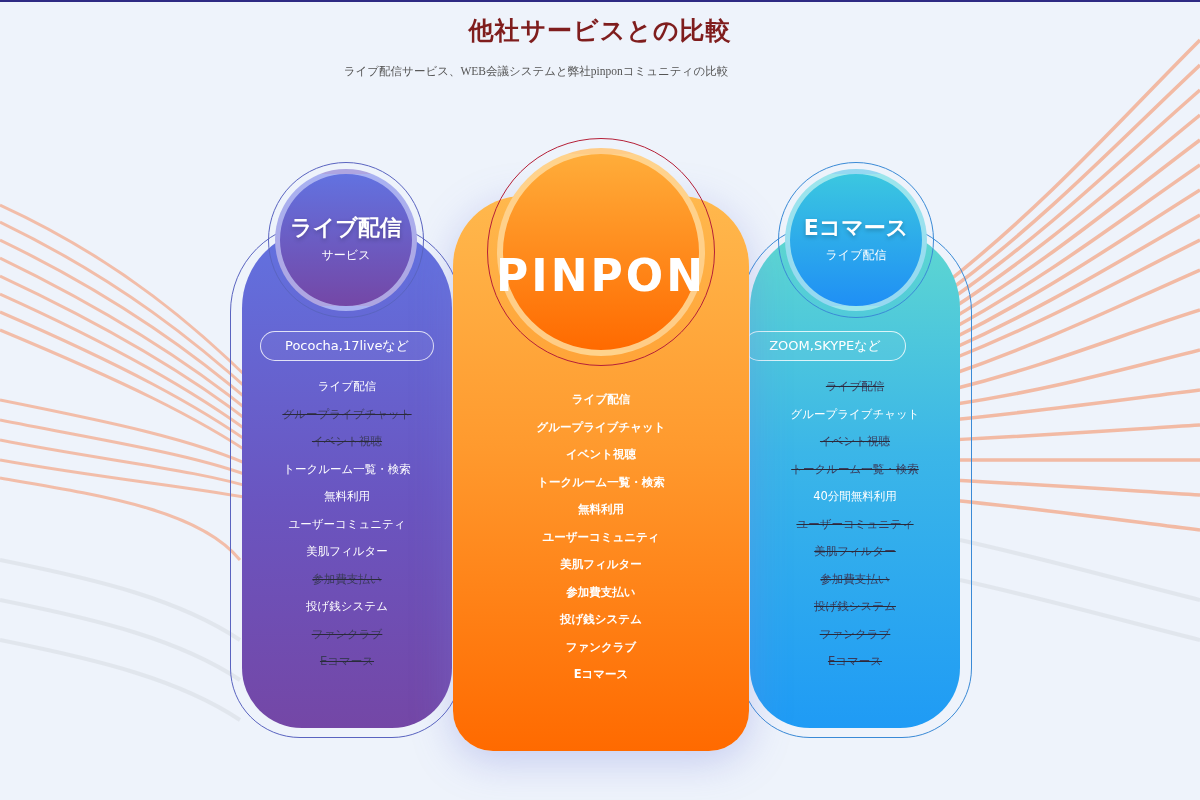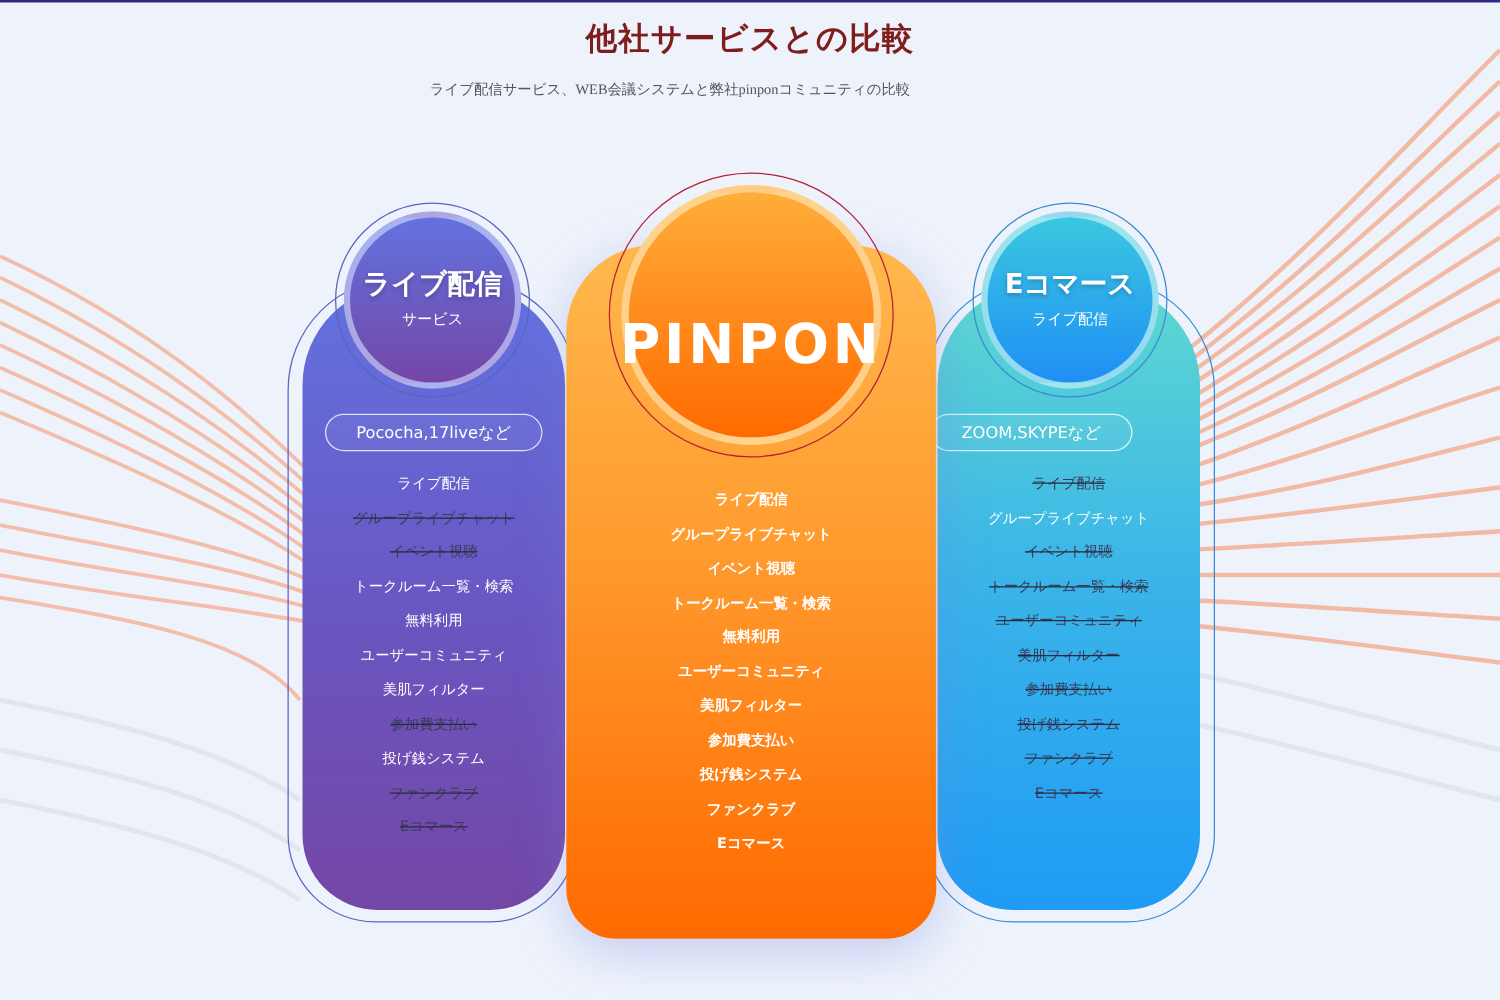--- a/index.html
+++ b/index.html
@@ -144,20 +144,21 @@
   <div class="col-circle" style="left:785px; top:169px; width:142px; height:142px; background:linear-gradient(180deg,#3bc7e0,#1f8ff5); border:5px solid rgba(190,240,240,0.75);">
     <div class="circle-title">Eコマース</div>
     <div class="circle-sub">ライブ配信</div>
   </div>
   <div class="pill" style="left:744px; top:331px; width:162px;">ZOOM,SKYPEなど</div>
   <ul class="features" style="left:750px; top:373px; width:210px;">
     <li class="no">ライブ配信</li>
     <li class="yes">グループライブチャット</li>
     <li class="no">イベント視聴</li>
     <li class="no">トークルーム一覧・検索</li>
+    <li class="yes">40分間無料利用</li>
     <li class="no">ユーザーコミュニティ</li>
     <li class="no">美肌フィルター</li>
     <li class="no">参加費支払い</li>
     <li class="no">投げ銭システム</li>
     <li class="no">ファンクラブ</li>
     <li class="no">Eコマース</li>
   </ul>
 </div>
 
 <div>

